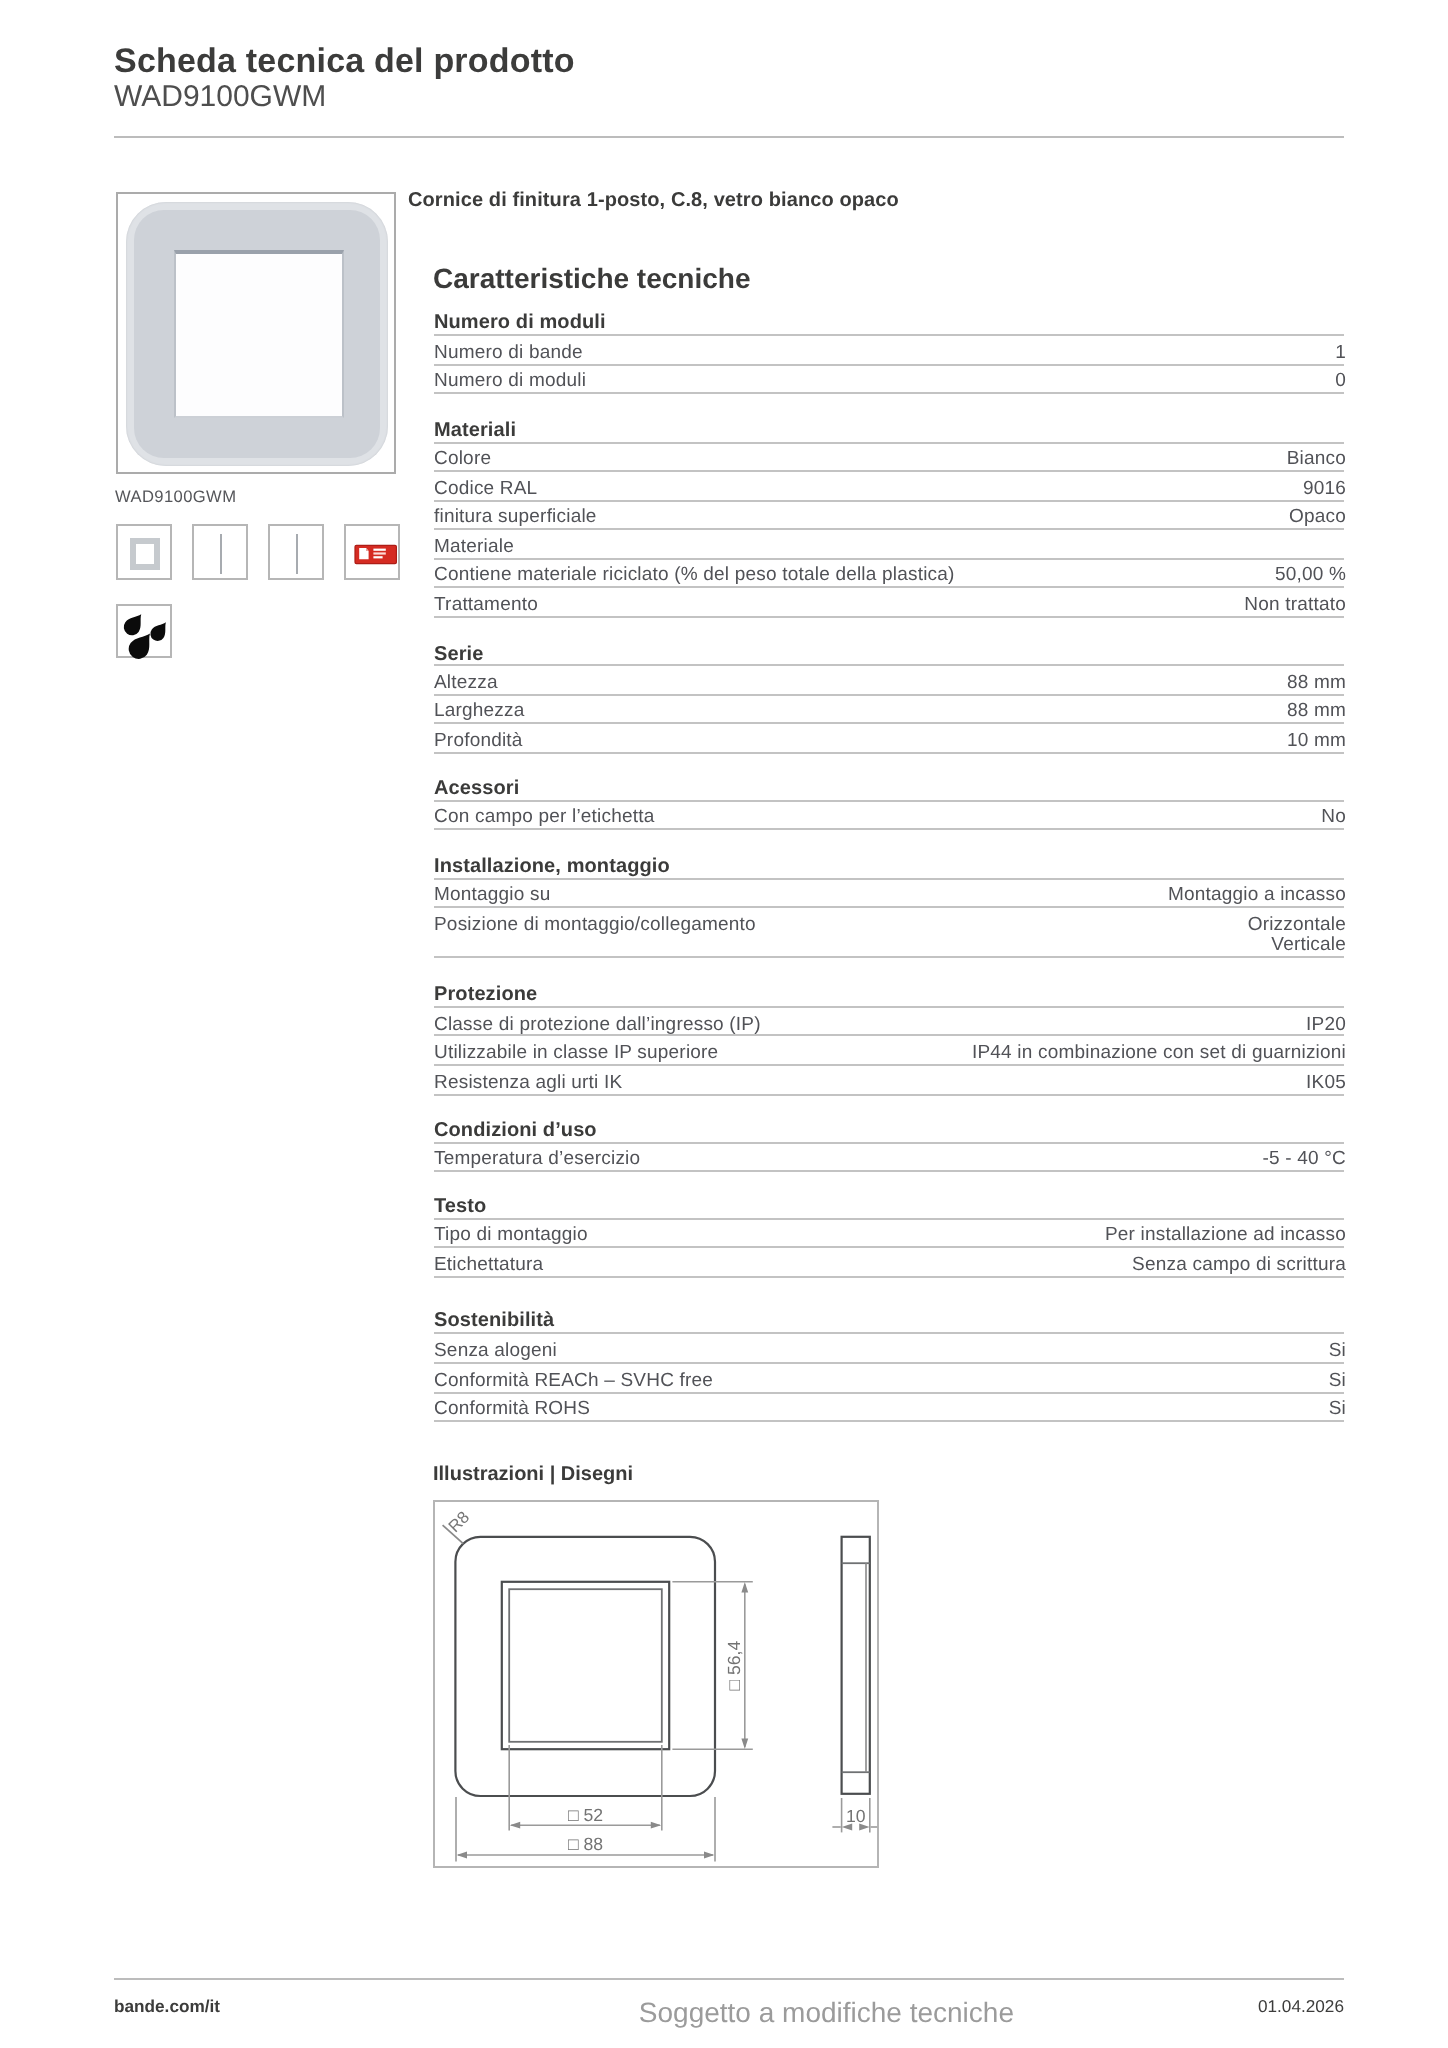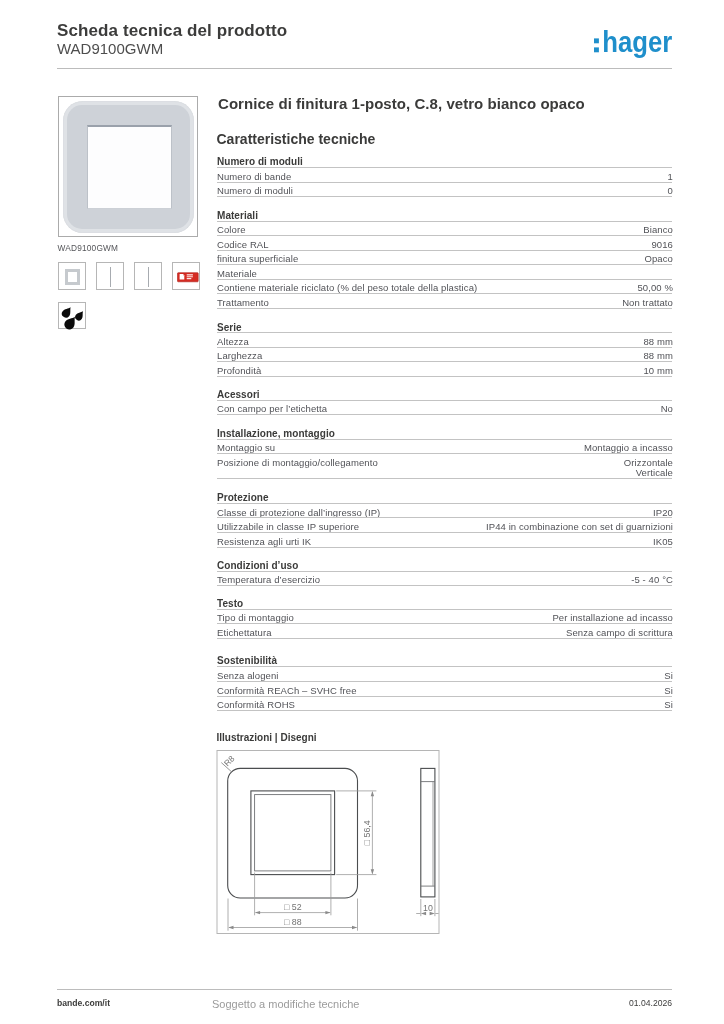--- a/index.html
+++ b/index.html
@@ -15,27 +15,20 @@
    line-height:10.6px; text-align:right; letter-spacing:0.1px;}
 </style>
 </head>
 <body>
 <div id="page">
 
 <div style="position:absolute;left:57px;top:21.2px;font-size:17px;font-weight:bold;color:#3c3c3b;line-height:19px;letter-spacing:0.1px">Scheda tecnica del prodotto</div>
 
 <div style="position:absolute;left:57px;top:39.8px;font-size:15px;color:#4e4e4e;line-height:17px">WAD9100GWM</div>
 
-<div style="position:absolute;left:590px;top:25px"><svg width="90" height="40" viewBox="0 0 90 40">
- <g fill="#1f8fcb">
-  <rect x="4.0" y="13.4" width="4.9" height="4.9"></rect>
-  <rect x="4.0" y="22.4" width="4.9" height="4.9"></rect>
-  <text x="12.3" y="27.4" font-family="'Liberation Sans',sans-serif" font-weight="bold" font-size="29" textLength="70" lengthAdjust="spacingAndGlyphs">hager</text>
- </g>
-</svg></div>
 
 <div style="position:absolute;left:57px;top:68px;width:615px;height:1px;background:#bcbcbc"></div>
 
 <div style="position:absolute;left:58px;top:95.5px;width:140px;height:141.5px;border:1px solid #ababab;background:#fff">
 
   <div style="position:absolute;left:4px;top:4px;width:131px;height:132.5px;border-radius:20px;background:#dfe2e6;box-shadow:inset 0 0 1px #c0c4c9"></div>
 
   <div style="position:absolute;left:8px;top:8px;width:123px;height:124.5px;border-radius:15px;background:#ced2d8"></div>
 
   <div style="position:absolute;left:27.5px;top:28px;width:85.5px;height:84.5px;background:#fdfdfe;border-top:2px solid #9aa1ab;border-left:1px solid #bcc1c8;border-right:1px solid #bcc1c8;border-bottom:1px solid #ccd0d6"></div>
@@ -65,21 +58,21 @@
 </svg></div>
 
 <div style="position:absolute;left:58px;top:301.5px;width:27.5px;height:27.5px;border:1px solid #b6b6b6;background:#fff"><svg width="28" height="28" viewBox="0 0 28 28">
  <g fill="#0b0b0b">
   <path d="M0,-6 C0.9,-3.4 4.1,-1.2 4.1,1.9 A4.1,4.1 0 1,1 -4.1,1.9 C-4.1,-1.2 -0.9,-3.4 0,-6 Z" transform="translate(8.1,9) rotate(36)"></path>
   <path d="M0,-5.4 C0.8,-3 3.6,-1.1 3.6,1.7 A3.6,3.6 0 1,1 -3.6,1.7 C-3.6,-1.1 -0.8,-3 0,-5.4 Z" transform="translate(20.8,12.5) rotate(36)"></path>
   <path d="M0,-7.3 C1.1,-4.1 5,-1.5 5,2.3 A5,5 0 1,1 -5,2.3 C-5,-1.5 -1.1,-4.1 0,-7.3 Z" transform="translate(11.7,19.6) rotate(36)"></path>
  </g>
 </svg></div>
 
-<div style="position:absolute;left:218px;top:95px;font-size:15px;font-weight:bold;color:#3b3b3a;letter-spacing:0.05px">Cornice di finitura 1-posto, C.8, vetro bianco opaco</div>
+<div style="position:absolute;left:204px;top:95px;font-size:10px;font-weight:bold;color:#3b3b3a;letter-spacing:0.05px">Cornice di finitura 1-posto, C.8, vetro bianco opaco</div>
 
 <div style="position:absolute;left:216.5px;top:130.5px;font-size:14px;font-weight:bold;color:#3b3b3a">Caratteristiche tecniche</div>
 
 <div class="sec" style="top:156.2px">Numero di moduli</div>
 <div class="ln" style="top:166.9px"></div>
 
 <div class="lab" style="top:171.6px">Numero di bande</div>
 <div class="val" style="top:171.6px">1</div>
 <div class="ln" style="top:181.5px"></div>
 
@@ -247,17 +240,17 @@
   <line x1="435.3" y1="913.5" x2="438.6" y2="913.5"></line>
  </g>
  <path d="M420.9 913.5 l5.2 -1.7 v3.4 Z M434.8 913.5 l-5.2 -1.7 v3.4 Z" fill="#8a8a8a" transform="translate(0 0)"></path>
  <text x="427.9" y="911.2" font-size="8.8" fill="#737373" text-anchor="middle">10</text>
 </svg>
 
 <div style="position:absolute;left:57px;top:989px;width:615px;height:1px;background:#bcbcbc"></div>
 
 <div style="position:absolute;left:57px;top:998px;font-size:8.6px;font-weight:bold;color:#3c3c3b">bande.com/it</div>
 
-<div style="position:absolute;left:212px;top:998px;width:295px;text-align:left;font-size:11px;color:#9b9b9b">Soggetto a modifiche tecniche</div>
+<div style="position:absolute;left:212px;top:998px;width:295px;text-align:right;font-size:14px;color:#9b9b9b">Soggetto a modifiche tecniche</div>
 
 <div style="position:absolute;left:472px;top:998px;width:200px;text-align:right;font-size:8.6px;font-weight:normal;color:#3c3c3b">01.04.2026</div>
 
 </div>
 
 </body></html>

